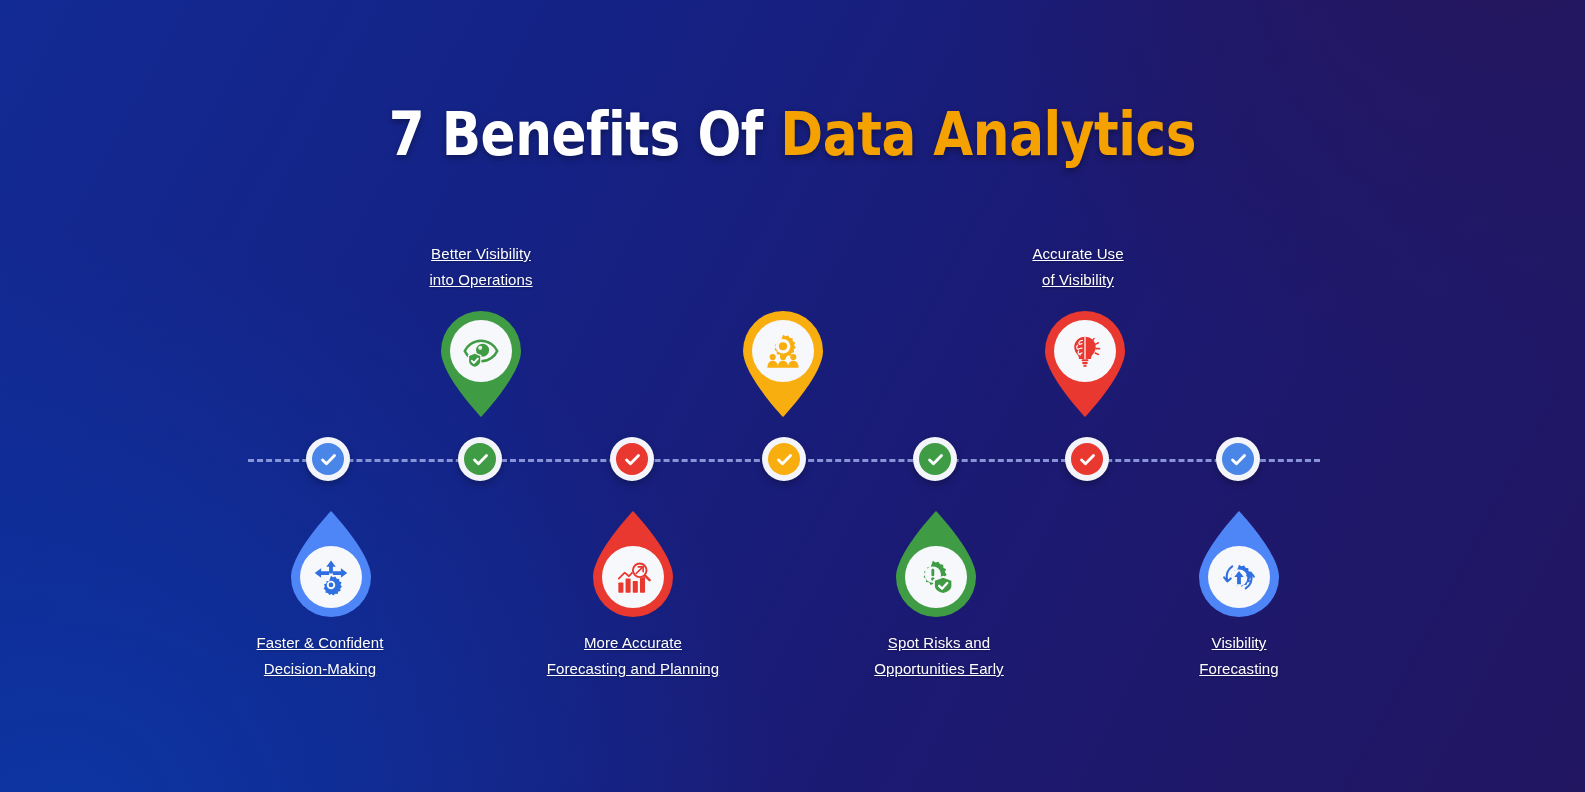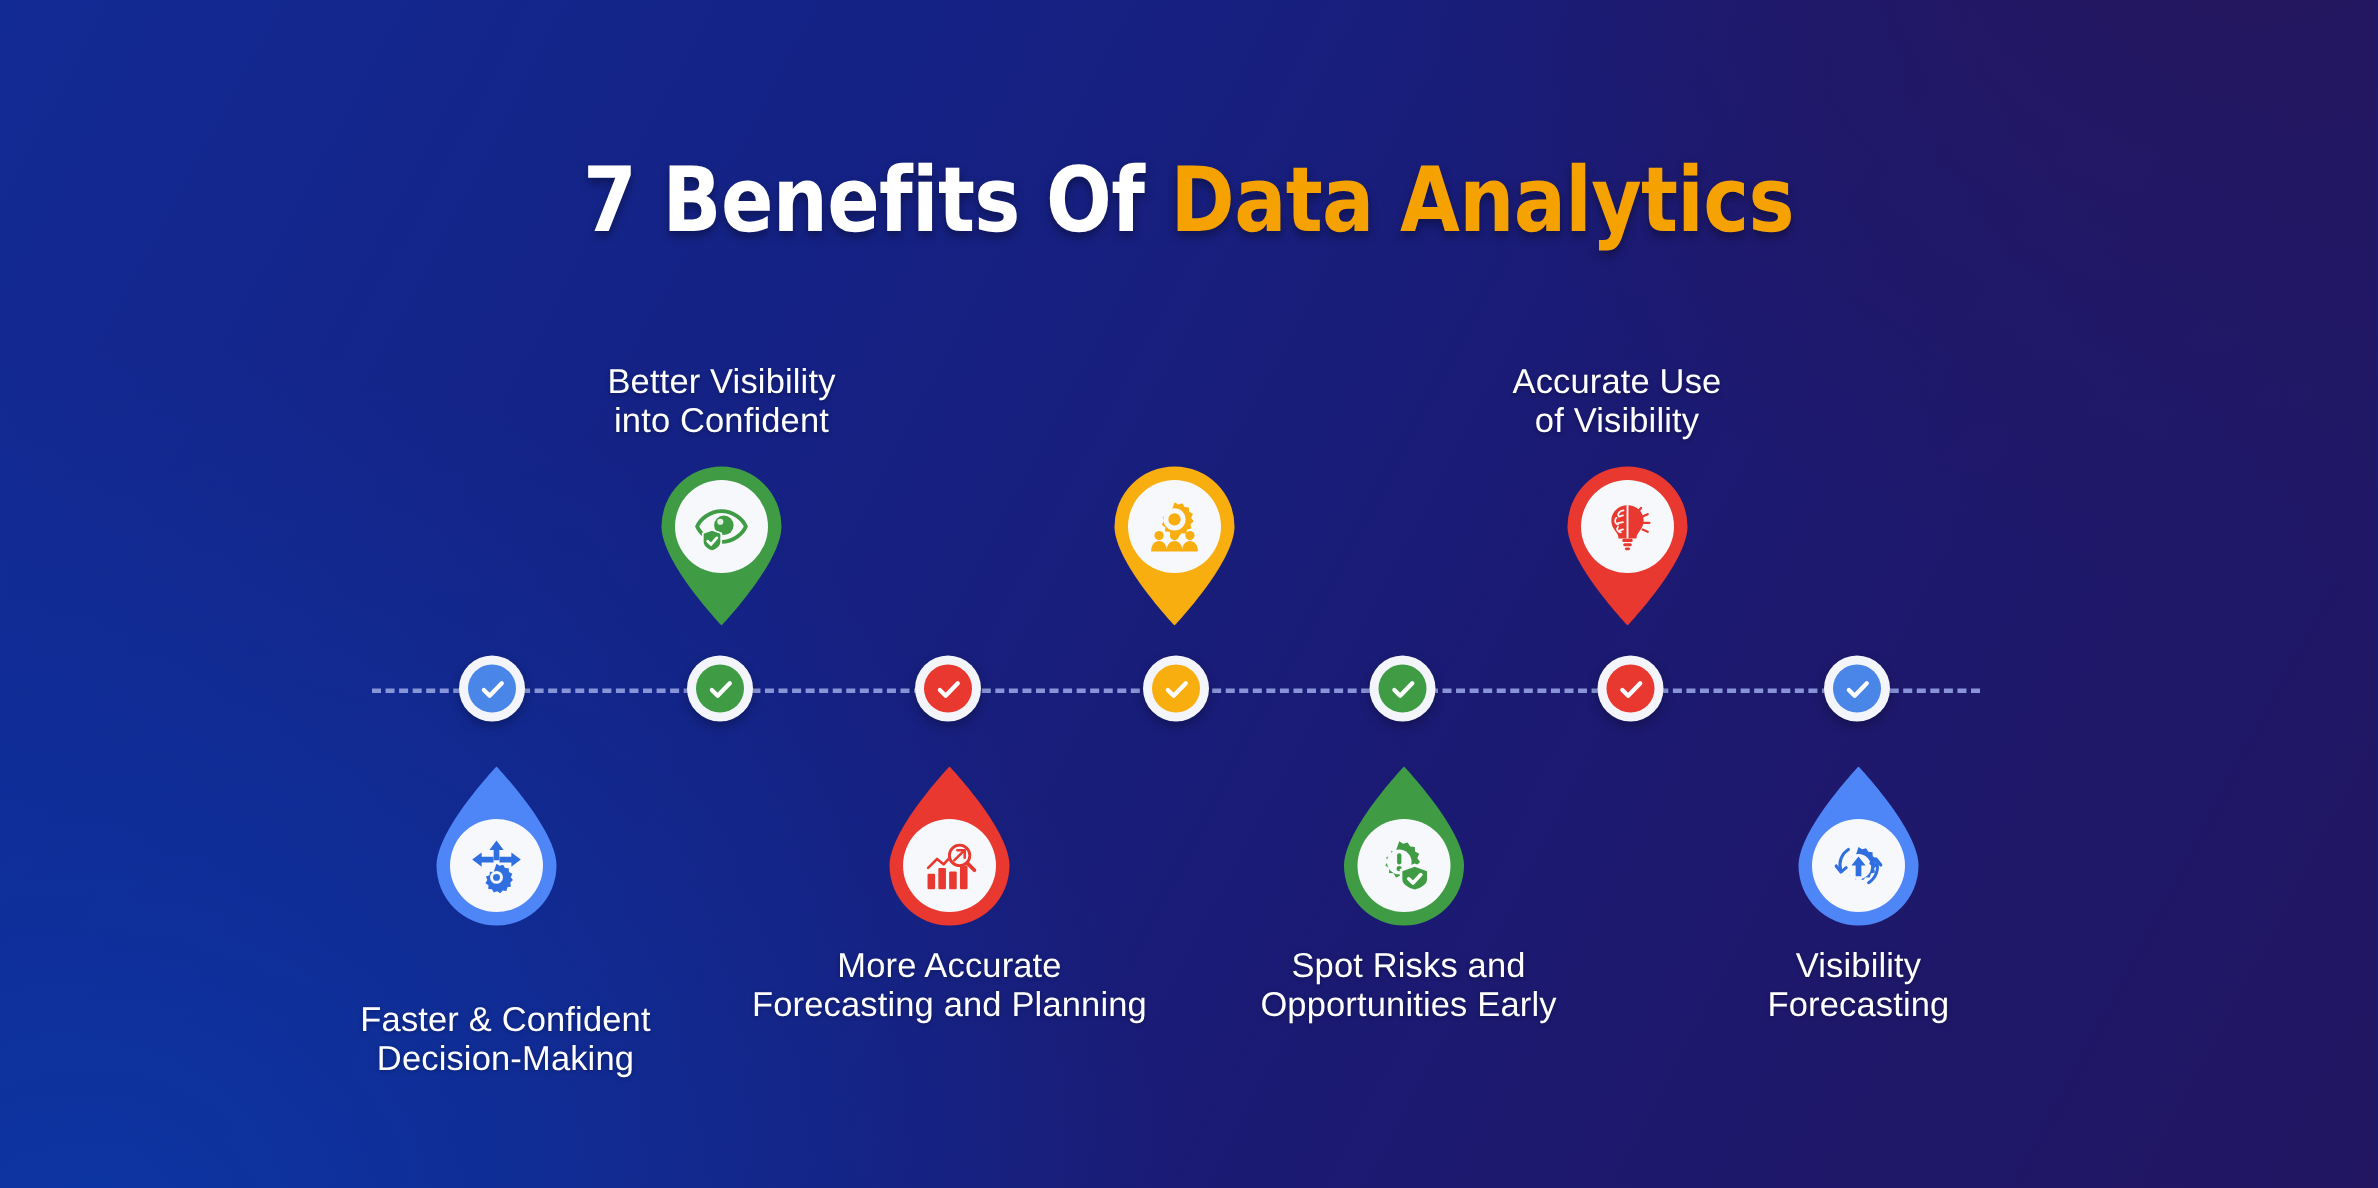--- a/index.html
+++ b/index.html
@@ -77,27 +77,28 @@
     display:flex; align-items:center; justify-content:center;
   }
   .pin.down .inner { left:17px; top:17px; }
   .pin.up .inner { left:17px; top:35px; }
   .pin .inner svg { width:38px; height:38px; display:block; }
 
   
   .label {
     position:absolute;
     color:#ffffff;
-    font-size:23px;
+    font-size:15px;
     line-height:26px;
     text-align:center;
     font-weight:400;
     letter-spacing:0.1px;
     width:300px;
     text-shadow:0 1px 3px rgba(0,0,0,0.3);
+    text-decoration:underline;
   }
   .label .l2 { display:block; }
 </style>
 </head>
 <body>
 
 <div id="canvas">
 
   <div id="title-wrap">
     <h1 id="title"><span>7 Benefits Of </span><span class="accent">Data Analytics</span></h1>
@@ -150,21 +151,21 @@
   <div class="check-node" style="left:1216px;">
     <div class="disc" style="background: rgb(74, 134, 232);">
       <svg viewBox="0 0 24 24">
           <path d="M4.5 12.6 L9.4 17.4 L19.6 6.9" fill="none" stroke="#ffffff" stroke-width="3.6" stroke-linecap="round" stroke-linejoin="round"></path>
         </svg>
     </div>
   </div>
 
   <div class="label" style="left:331px; top:241px;">
     <span>Better Visibility</span>
-    <span class="l2">into Confident</span>
+    <span class="l2">into Operations</span>
   </div>
   <div class="label" style="left:928px; top:241px;">
     <span>Accurate Use</span>
     <span class="l2">of Visibility</span>
   </div>
 
   <div class="pin down" style="left:433px; top:303px;">
     <svg class="body" viewBox="0 0 96 114">
       <path d="M48 114 C48 114 8 72 8 48 A40 40 0 1 1 88 48 C88 72 48 114 48 114 Z" fill="#3f9c45"></path>
     </svg>
@@ -303,21 +304,21 @@
         <g fill="none" stroke="#2f6fe0" stroke-width="2.6" stroke-linecap="round">
           <path d="M9 28 A15.5 15.5 0 0 1 15.5 10.5"></path>
           <path d="M39 20 A15.5 15.5 0 0 1 32.5 38.5"></path>
         </g>
         <path d="M5.2 24.4 L9.2 29.6 L13.6 25.8" fill="none" stroke="#2f6fe0" stroke-width="2.6" stroke-linecap="round" stroke-linejoin="round"></path>
         <path d="M42.8 23.6 L38.8 18.4 L34.4 22.2" fill="none" stroke="#2f6fe0" stroke-width="2.6" stroke-linecap="round" stroke-linejoin="round"></path>
       </svg>
     </div>
   </div>
 
-  <div class="label" style="left:187px; top:630px;margin-top:36px;">
+  <div class="label" style="left:170px; top:630px;">
     <span>Faster &amp; Confident</span>
     <span class="l2">Decision-Making</span>
   </div>
   <div class="label" style="left:789px; top:630px;">
     <span>Spot Risks and</span>
     <span class="l2">Opportunities Early</span>
   </div>
   <div class="label" style="left:483px; top:630px;">
     <span>More Accurate</span>
     <span class="l2">Forecasting and Planning</span>

